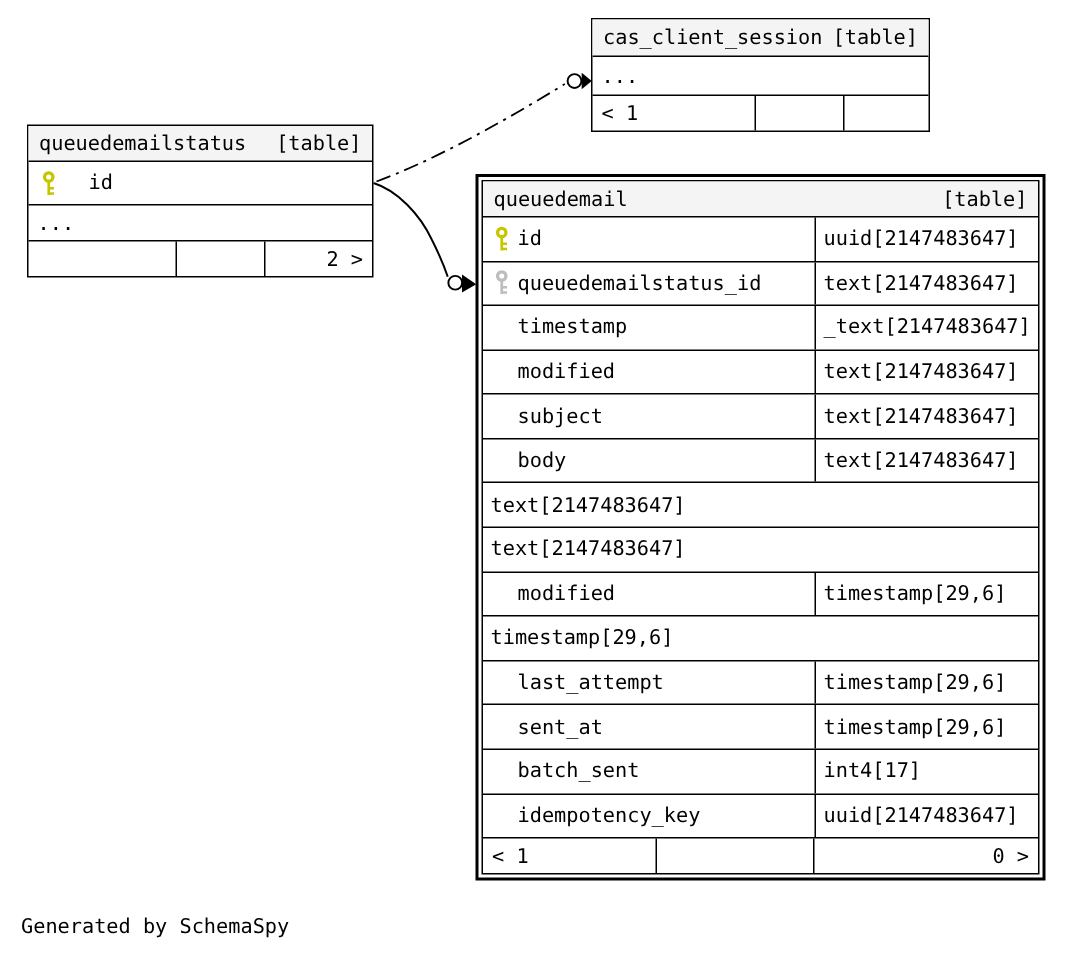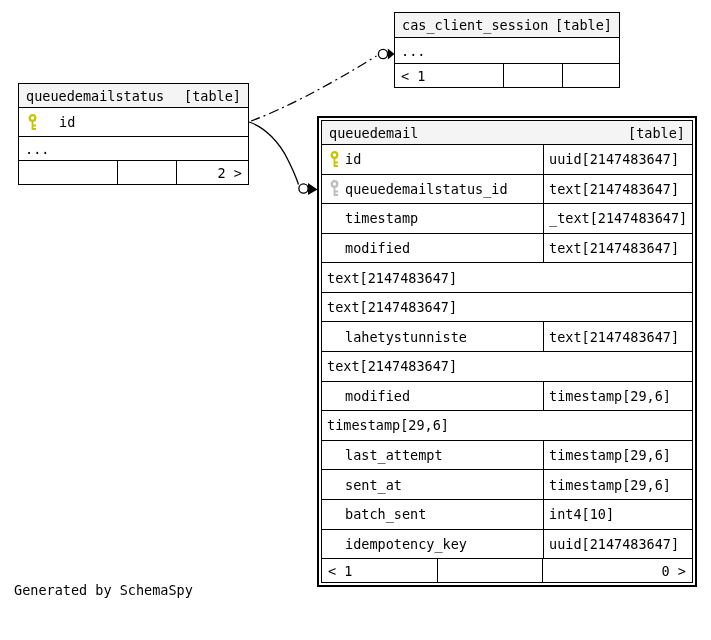--- a/index.html
+++ b/index.html
@@ -51,21 +51,21 @@
   .qd-rows .trow{flex:1;padding:0;}
   .qd-name{width:222px;height:100%;border-right:1px solid #000;display:flex;
            align-items:center;box-sizing:border-box;}
   .qd-type{flex:1;height:100%;display:flex;align-items:center;padding-left:5px;box-sizing:border-box;}
   .qd-keycell{width:15px;margin-left:8px;display:flex;align-items:center;flex:0 0 15px;}
   .qd-inner .tfoot{height:23px;}
   .qd-inner .fc1{width:116px;}
   .qd-inner .fc2{width:105px;}
 
   .connectors{position:absolute;left:0;top:0;width:711px;height:640px;pointer-events:none;}
-  .credit{position:absolute;left:14px;top:582px;}
+  .credit{position:absolute;left:14px;top:610px;}
   .keysvg{display:block;}
 </style>
 </head>
 <body>
 
 <div class="canvas">
 
   <div class="tbl t-cas">
     <div class="thead" style="background: rgb(244, 244, 244);">
       <span>cas_client_session</span>
@@ -156,30 +156,34 @@
             <span class="qd-type">_text[2147483647]</span>
           </div>
           <div class="trow">
             <span class="qd-name">
               <span class="qd-keycell"></span>
               <span>modified</span>
             </span>
             <span class="qd-type">text[2147483647]</span>
           </div>
           <div class="trow">
-            <span class="qd-type">text[2147483647]</span>
-          </div>
-          <div class="trow">
-            <span class="qd-type">text[2147483647]</span>
-          </div>
-          <div class="trow">
-            <span class="qd-name">
-              <span class="qd-keycell"></span>
-              <span>lahetystunniste</span>
-            </span>
+            <span class="qd-name">
+              <span class="qd-keycell"></span>
+              <span>subject</span>
+            </span>
+            <span class="qd-type">text[2147483647]</span>
+          </div>
+          <div class="trow">
+            <span class="qd-name">
+              <span class="qd-keycell"></span>
+              <span>body</span>
+            </span>
+            <span class="qd-type">text[2147483647]</span>
+          </div>
+          <div class="trow">
             <span class="qd-type">text[2147483647]</span>
           </div>
           <div class="trow">
             <span class="qd-type">text[2147483647]</span>
           </div>
           <div class="trow">
             <span class="qd-name">
               <span class="qd-keycell"></span>
               <span>modified</span>
             </span>
@@ -200,21 +204,21 @@
               <span class="qd-keycell"></span>
               <span>sent_at</span>
             </span>
             <span class="qd-type">timestamp[29,6]</span>
           </div>
           <div class="trow">
             <span class="qd-name">
               <span class="qd-keycell"></span>
               <span>batch_sent</span>
             </span>
-            <span class="qd-type">int4[10]</span>
+            <span class="qd-type">int4[17]</span>
           </div>
           <div class="trow" style="border-bottom: 1px solid rgb(0, 0, 0);">
             <span class="qd-name">
               <span class="qd-keycell"></span>
               <span>idempotency_key</span>
             </span>
             <span class="qd-type">uuid[2147483647]</span>
           </div>
         </div>
       <div class="tfoot">

